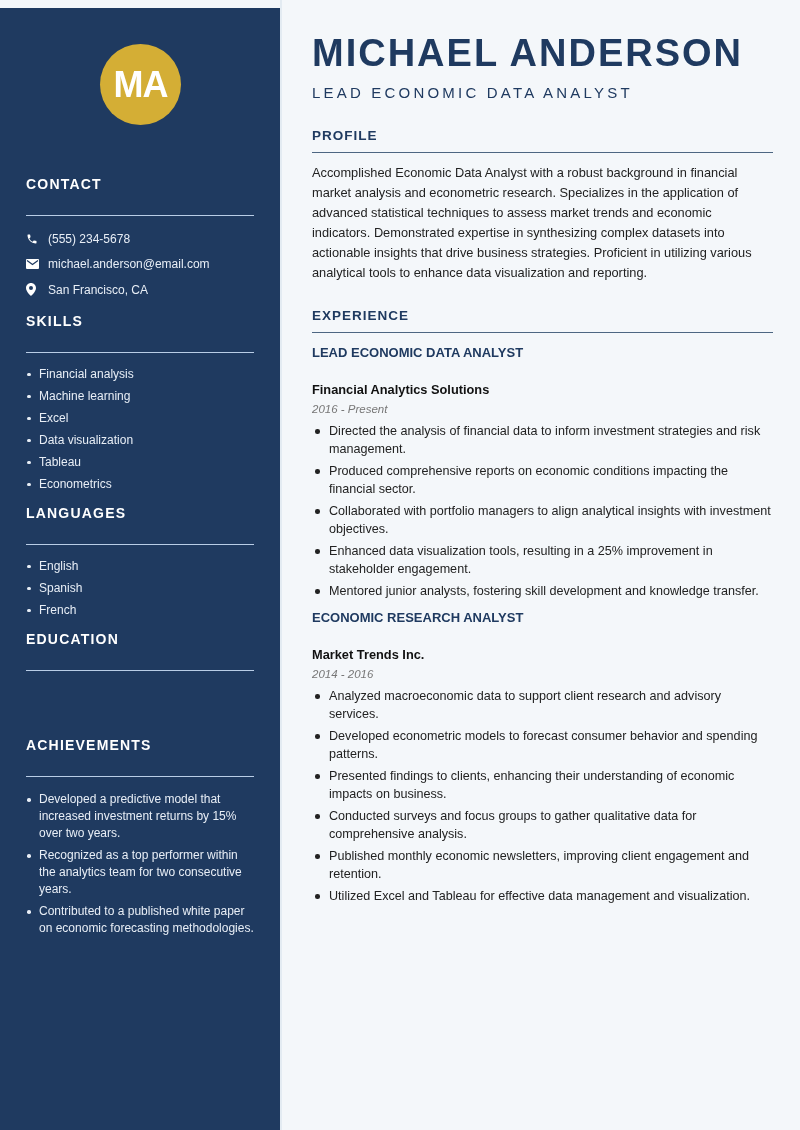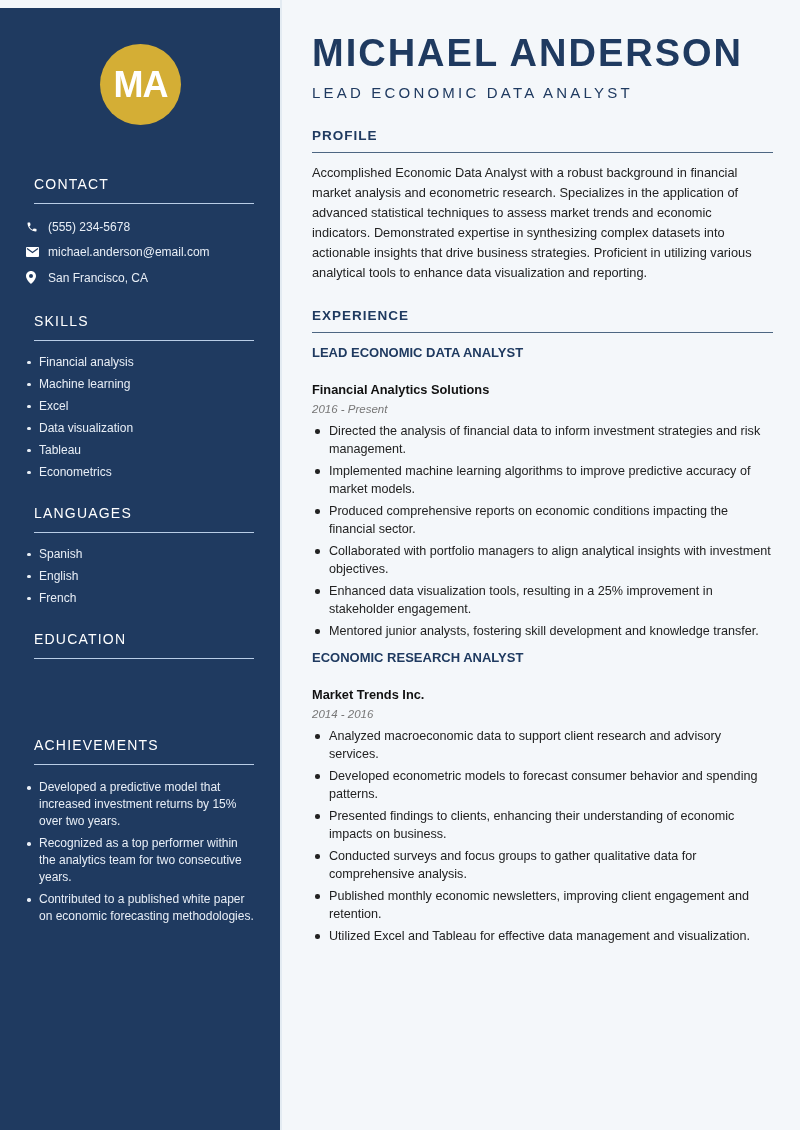--- a/index.html
+++ b/index.html
@@ -4,21 +4,21 @@
 <style>
   * { box-sizing: border-box; margin: 0; padding: 0; }
   html, body { width: 800px; height: 1130px; overflow: hidden; }
   body { font-family: "Liberation Sans", "DejaVu Sans", sans-serif; background: #f4f7fa; position: relative; }
   .sidebar { position: absolute; left: 0; top: 8px; width: 280px; height: 1130px; background: #1f3a60; color: #ffffff; }
   .main { position: absolute; left: 280px; top: 0; width: 520px; height: 1130px; background: #f4f7fa; border-left: 2px solid #e3ebf2; }
 
   .avatar { position: absolute; left: 100px; top: 36px; width: 81px; height: 81px; border-radius: 50%; background: #d4ae35; color: #fff; font-weight: bold; font-size: 36px; display: flex; align-items: center; justify-content: center; letter-spacing: -1px; }
 
   .side-section { position: absolute; left: 26px; width: 228px; }
-  .side-heading { font-size: 14px; font-weight: normal; letter-spacing: 1.2px; color: #fff; padding-bottom: 11px; border-bottom: 1.5px solid #b9cde6; margin-left: 8px; }
+  .side-heading { font-size: 14px; font-weight: bold; letter-spacing: 1.2px; color: #fff; padding-bottom: 23px; border-bottom: 1.5px solid #b9cde6; }
   .contact-list { list-style: none; margin-top: 10px; }
   .contact-list li { display: flex; align-items: center; height: 25.5px; font-size: 12px; color: #e8eef6; }
   .contact-list .icon { width: 22px; display: inline-flex; align-items: center; }
   .bullet-list { list-style: none; margin-top: 10px; }
   .bullet-list li { position: relative; padding-left: 13px; font-size: 12px; color: #e8eef6; line-height: 22px; }
   .bullet-list li::before { content: ""; position: absolute; left: 1px; top: 9.5px; width: 3.5px; height: 3.5px; border-radius: 50%; background: #e8eef6; }
   .ach-list li { line-height: 17px; margin-bottom: 5px; }
   .ach-list li::before { top: 7px; }
   .edu-text { margin-top: 11px; font-size: 11.5px; font-weight: bold; line-height: 17px; color: #fff; }
 
@@ -80,22 +80,22 @@
       <li>Excel</li>
       <li>Data visualization</li>
       <li>Tableau</li>
       <li>Econometrics</li>
     </ul>
   </section>
 
   <section class="side-section" style="top:497px;">
     <h2 class="side-heading">LANGUAGES</h2>
     <ul class="bullet-list">
+      <li>English</li>
       <li>Spanish</li>
-      <li>English</li>
       <li>French</li>
     </ul>
   </section>
 
   <section class="side-section" style="top:623px;">
     <h2 class="side-heading">EDUCATION</h2>
   </section>
 
   <section class="side-section" style="top:729px;">
     <h2 class="side-heading">ACHIEVEMENTS</h2>
@@ -118,21 +118,20 @@
 
   <section class="main-section" style="top:308px;">
     <h2 class="main-heading">EXPERIENCE</h2>
 
     <div class="job">
       <div class="job-title">LEAD ECONOMIC DATA ANALYST</div>
       <div class="job-company">Financial Analytics Solutions</div>
       <div class="job-dates">2016 - Present</div>
       <ul class="job-list">
         <li>Directed the analysis of financial data to inform investment strategies and risk management.</li>
-        <li>Implemented machine learning algorithms to improve predictive accuracy of market models.</li>
         <li>Produced comprehensive reports on economic conditions impacting the financial sector.</li>
         <li>Collaborated with portfolio managers to align analytical insights with investment objectives.</li>
         <li>Enhanced data visualization tools, resulting in a 25% improvement in stakeholder engagement.</li>
         <li>Mentored junior analysts, fostering skill development and knowledge transfer.</li>
       </ul>
     </div>
 
     <div class="job" style="margin-top:10px;">
       <div class="job-title">ECONOMIC RESEARCH ANALYST</div>
       <div class="job-company">Market Trends Inc.</div>

